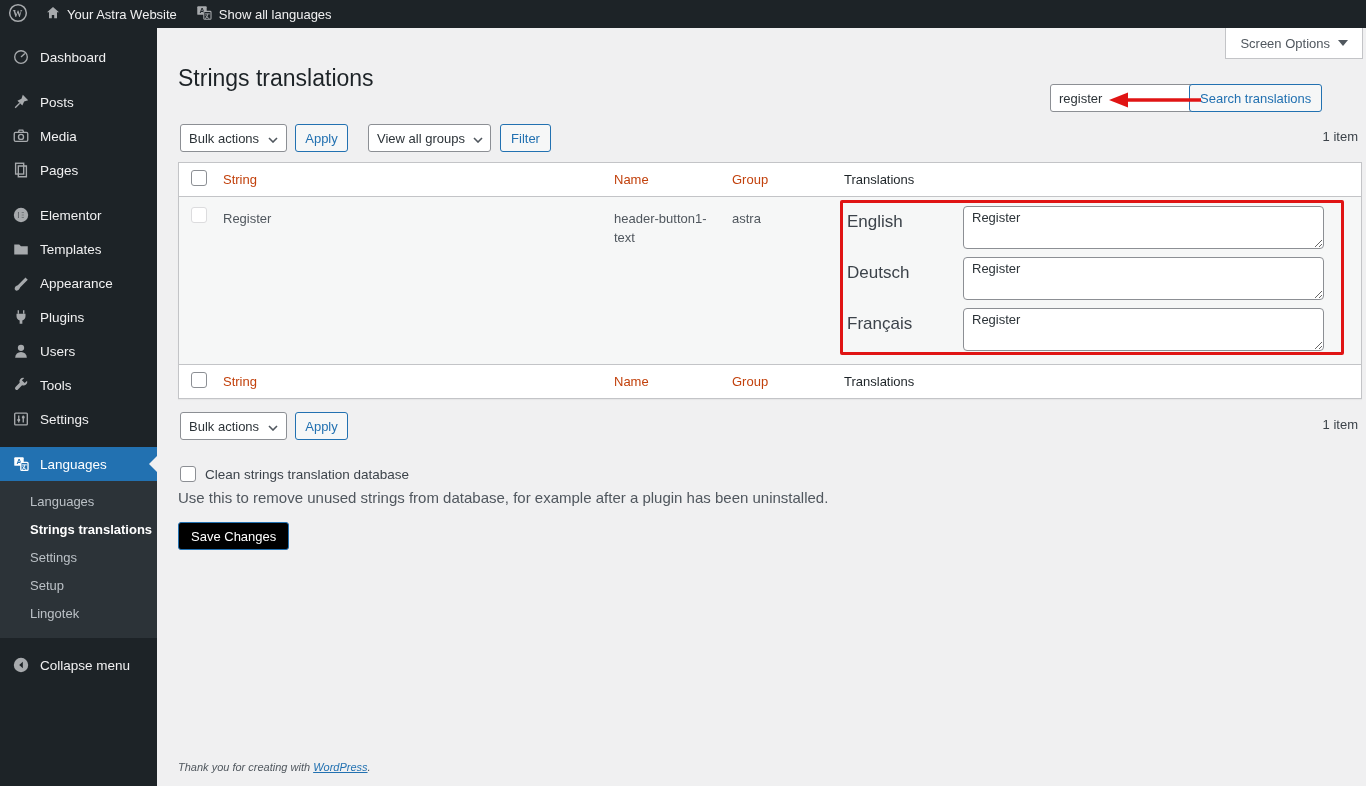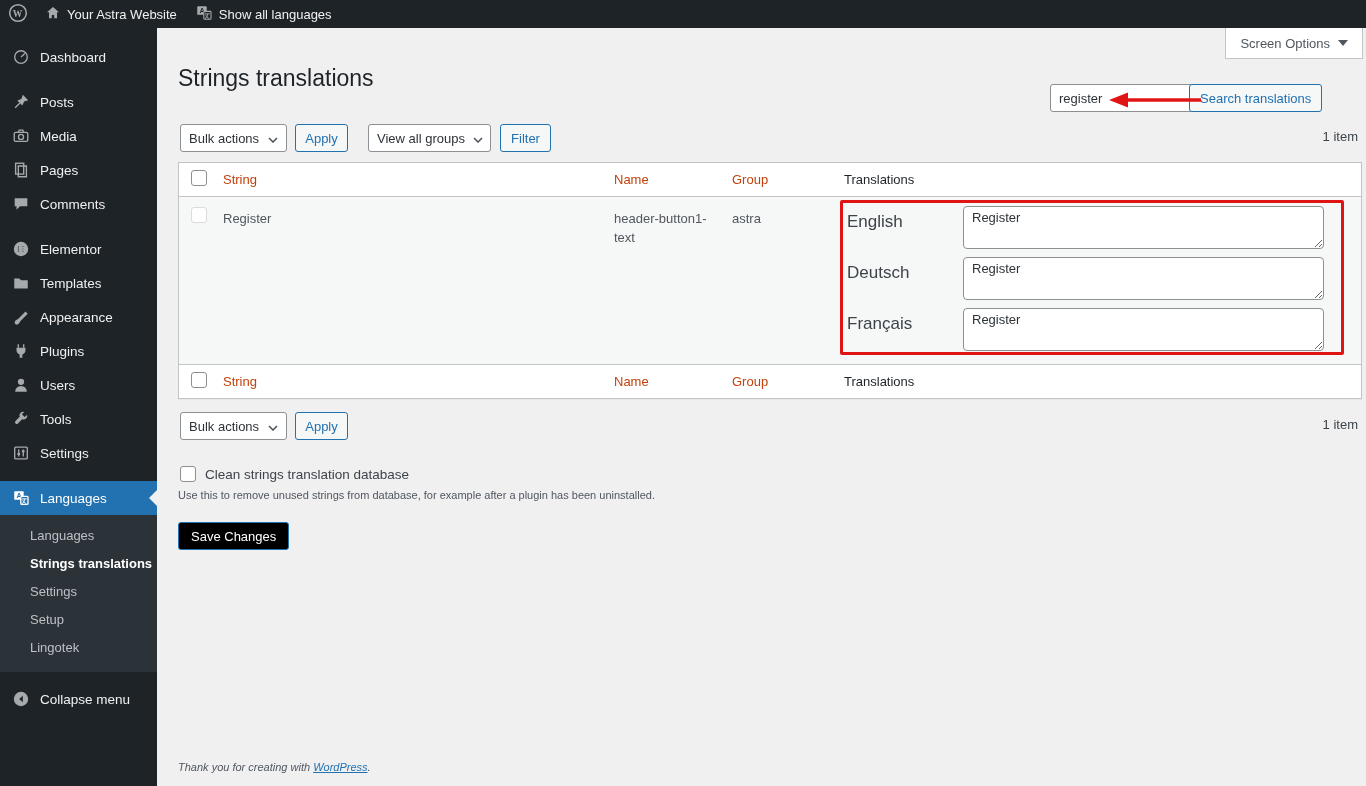--- a/index.html
+++ b/index.html
@@ -102,21 +102,21 @@
   .trans-cell { padding-top:9px; }
   .trans-row { display:flex; margin-bottom:8px; }
   .trans-lang { width:119px; flex:0 0 119px; padding:6px 0 0 3px; font-size:17px; color:#3c434a; }
   .trans-area { width:361px; height:43px; border:1px solid #8c8f94; border-radius:4px;
     padding:3px 8px; font-size:13px; color:#2c3338; background:#fff;
     font-family:"Liberation Sans", sans-serif; resize:both; overflow:auto; }
 
   
   .clean-row { position:absolute; top:438px; left:23px; display:flex; align-items:center; gap:9px; }
   .clean-row .lbl { font-size:13.5px; color:#3c434a; cursor:pointer; }
-  .clean-desc { position:absolute; top:461px; left:21px; font-size:11px; color:#50575e; }
+  .clean-desc { position:absolute; top:461px; left:21px; font-size:15px; color:#50575e; }
   .save-btn { position:absolute; top:494px; left:21px; height:28px; padding:0 12px; }
 
   .footer-credit { position:absolute; top:733px; left:21px; font-style:italic;
     color:#50575e; font-size:11px; }
   .footer-credit a { color:#2271b1; text-decoration:underline; font-style:italic; cursor:pointer; }
 
   
   .anno-box { position:absolute; left:683px; top:172px; width:504px; height:155px;
     border:3px solid #e01414; border-radius:2px; z-index:20; pointer-events:none; }
   .anno-arrow { position:absolute; left:950px; top:62px; z-index:21; pointer-events:none; }
@@ -187,28 +187,20 @@
       <span class="mi-label">Media</span>
     </div>
     <div class="menu-item">
       <span class="mi-icon">
           <svg viewBox="0 0 20 20">
             <rect x="4" y="2.5" width="9" height="12"></rect>
             <path d="M7 5.5 h9 v12 h-9 z"></path>
           </svg>
         </span>
       <span class="mi-label">Pages</span>
-    </div>
-    <div class="menu-item">
-      <span class="mi-icon">
-          <svg viewBox="0 0 20 20">
-            <path class="fil" d="M3 3.5 h14 v9 h-8 l-4 4 v-4 h-2 z"></path>
-          </svg>
-        </span>
-      <span class="mi-label">Comments</span>
     </div>
 
     <div class="menu-item gap">
       <span class="mi-icon">
           <svg viewBox="0 0 20 20">
             <circle class="fil" cx="10" cy="10" r="8"></circle>
             <rect x="6.5" y="6" width="2" height="8" fill="#1d2327"></rect>
             <rect x="10" y="6" width="4" height="1.9" fill="#1d2327"></rect>
             <rect x="10" y="9.05" width="4" height="1.9" fill="#1d2327"></rect>
             <rect x="10" y="12.1" width="4" height="1.9" fill="#1d2327"></rect>

